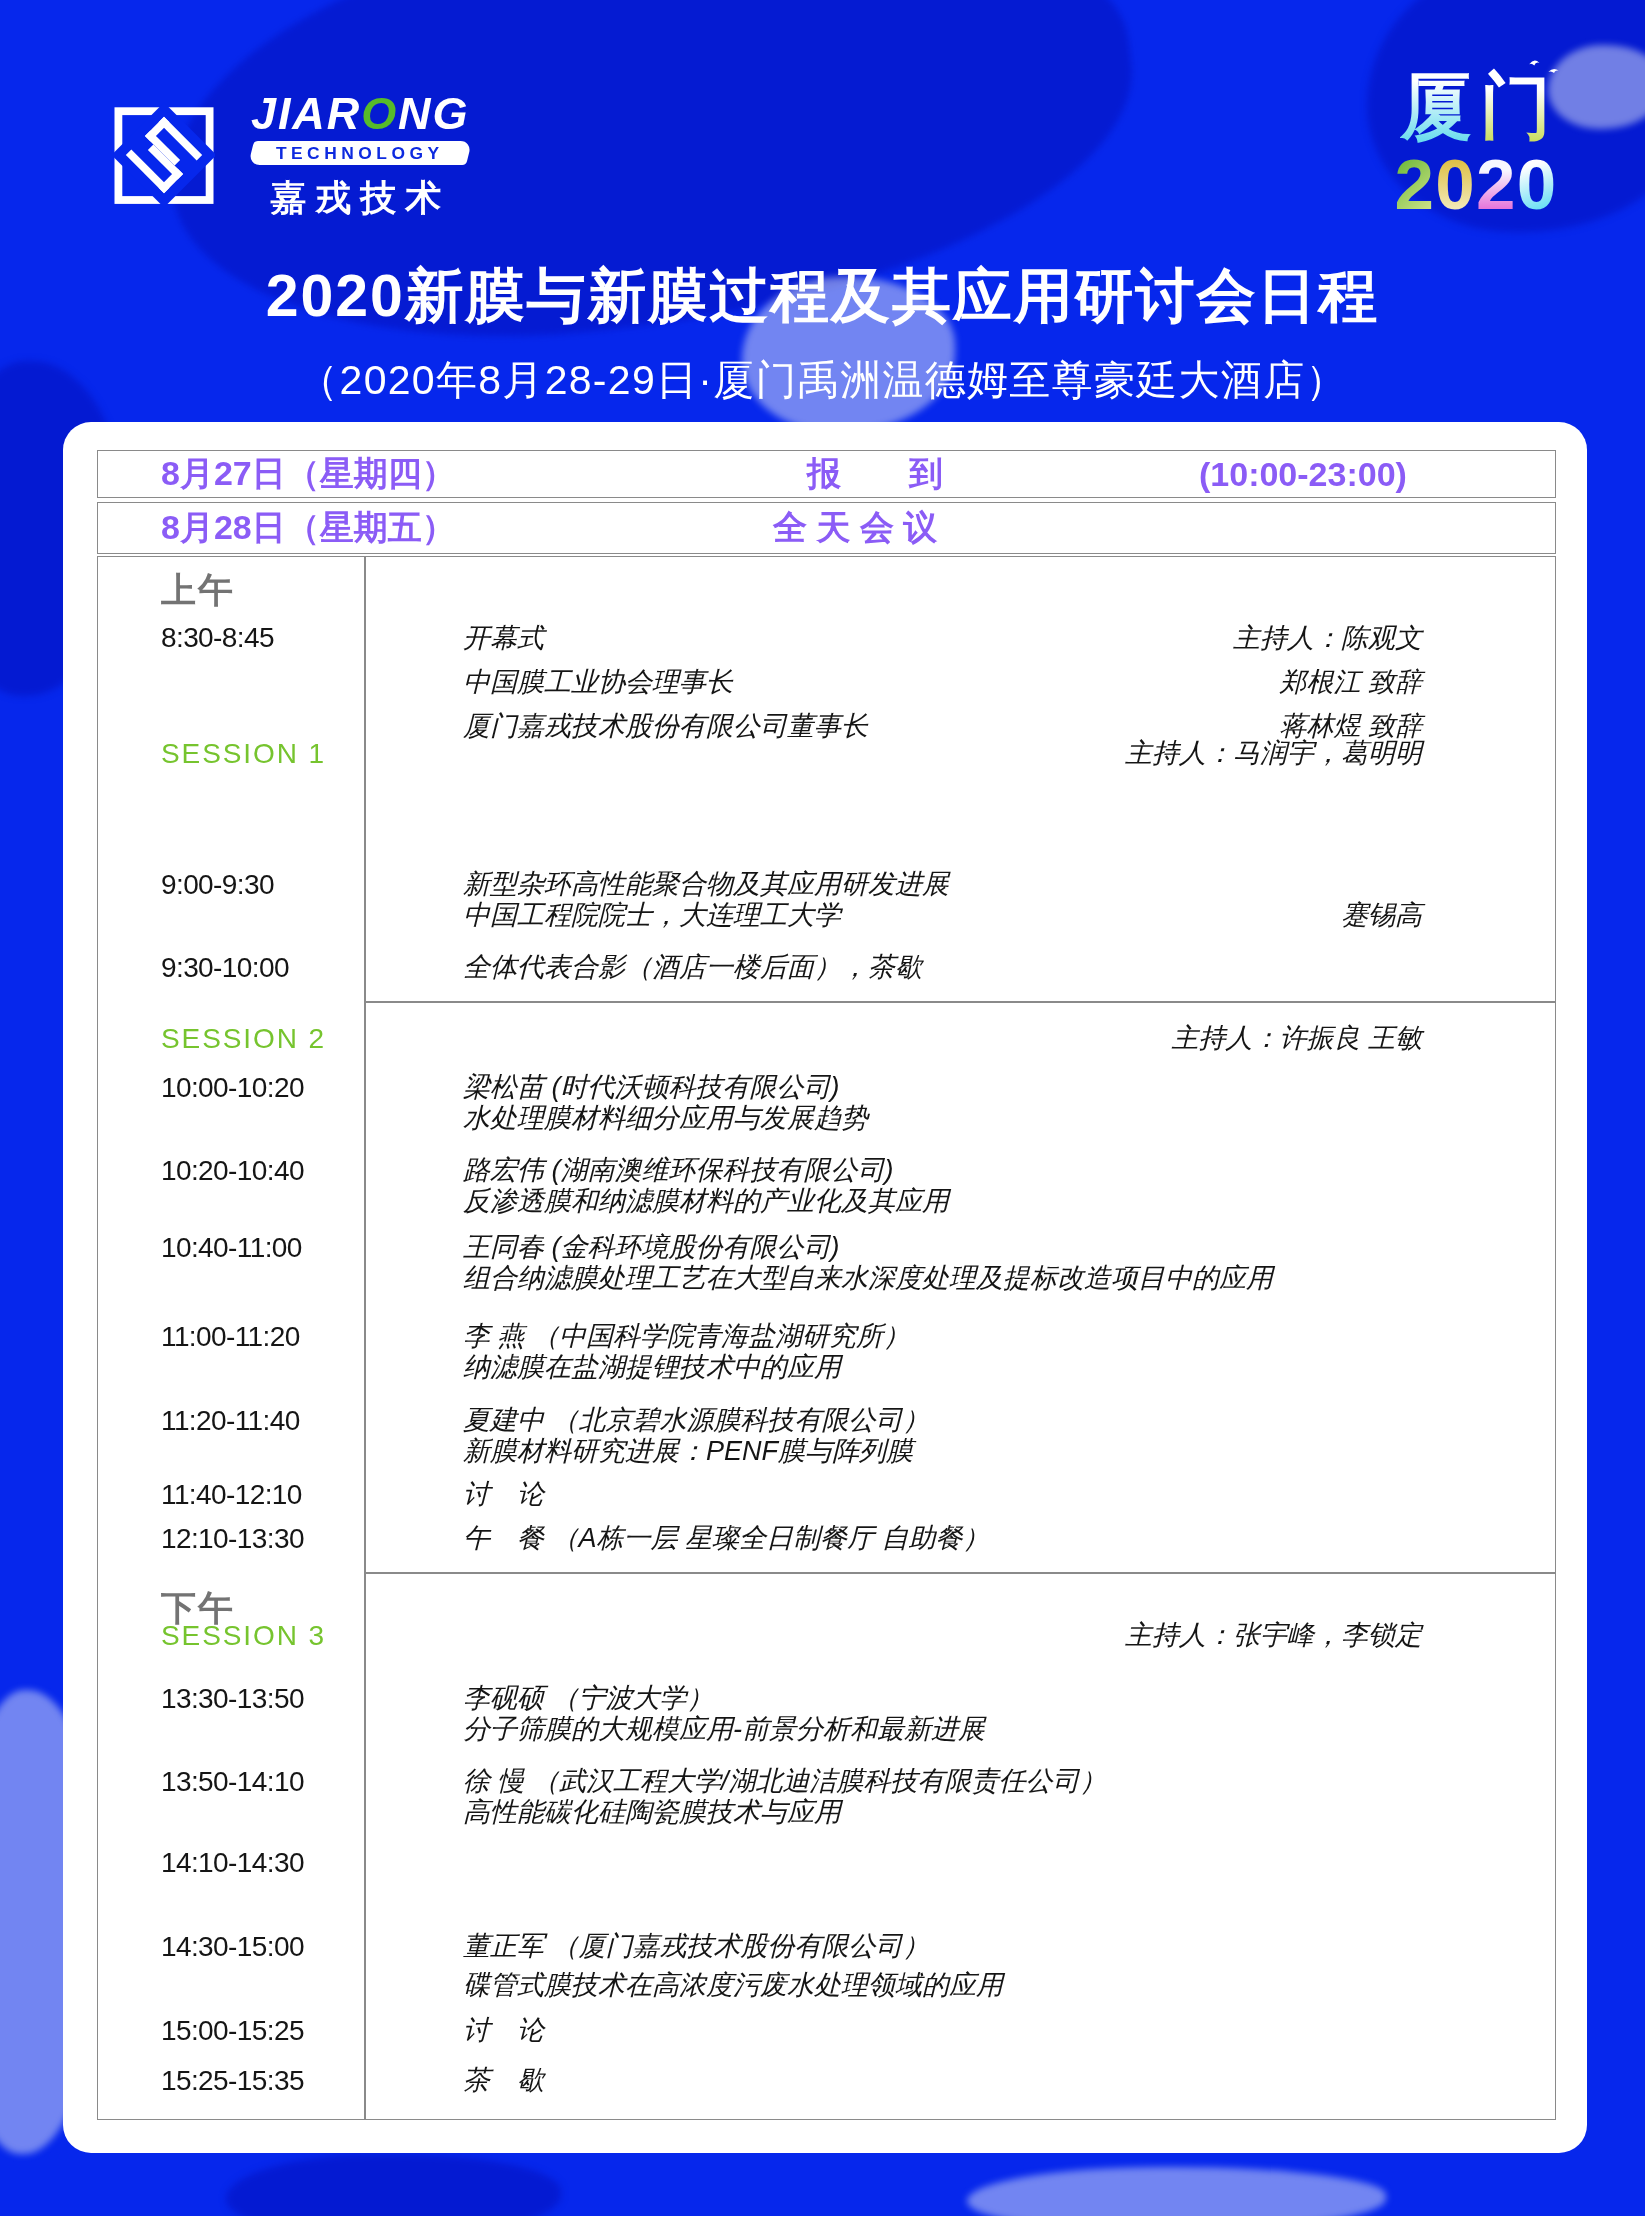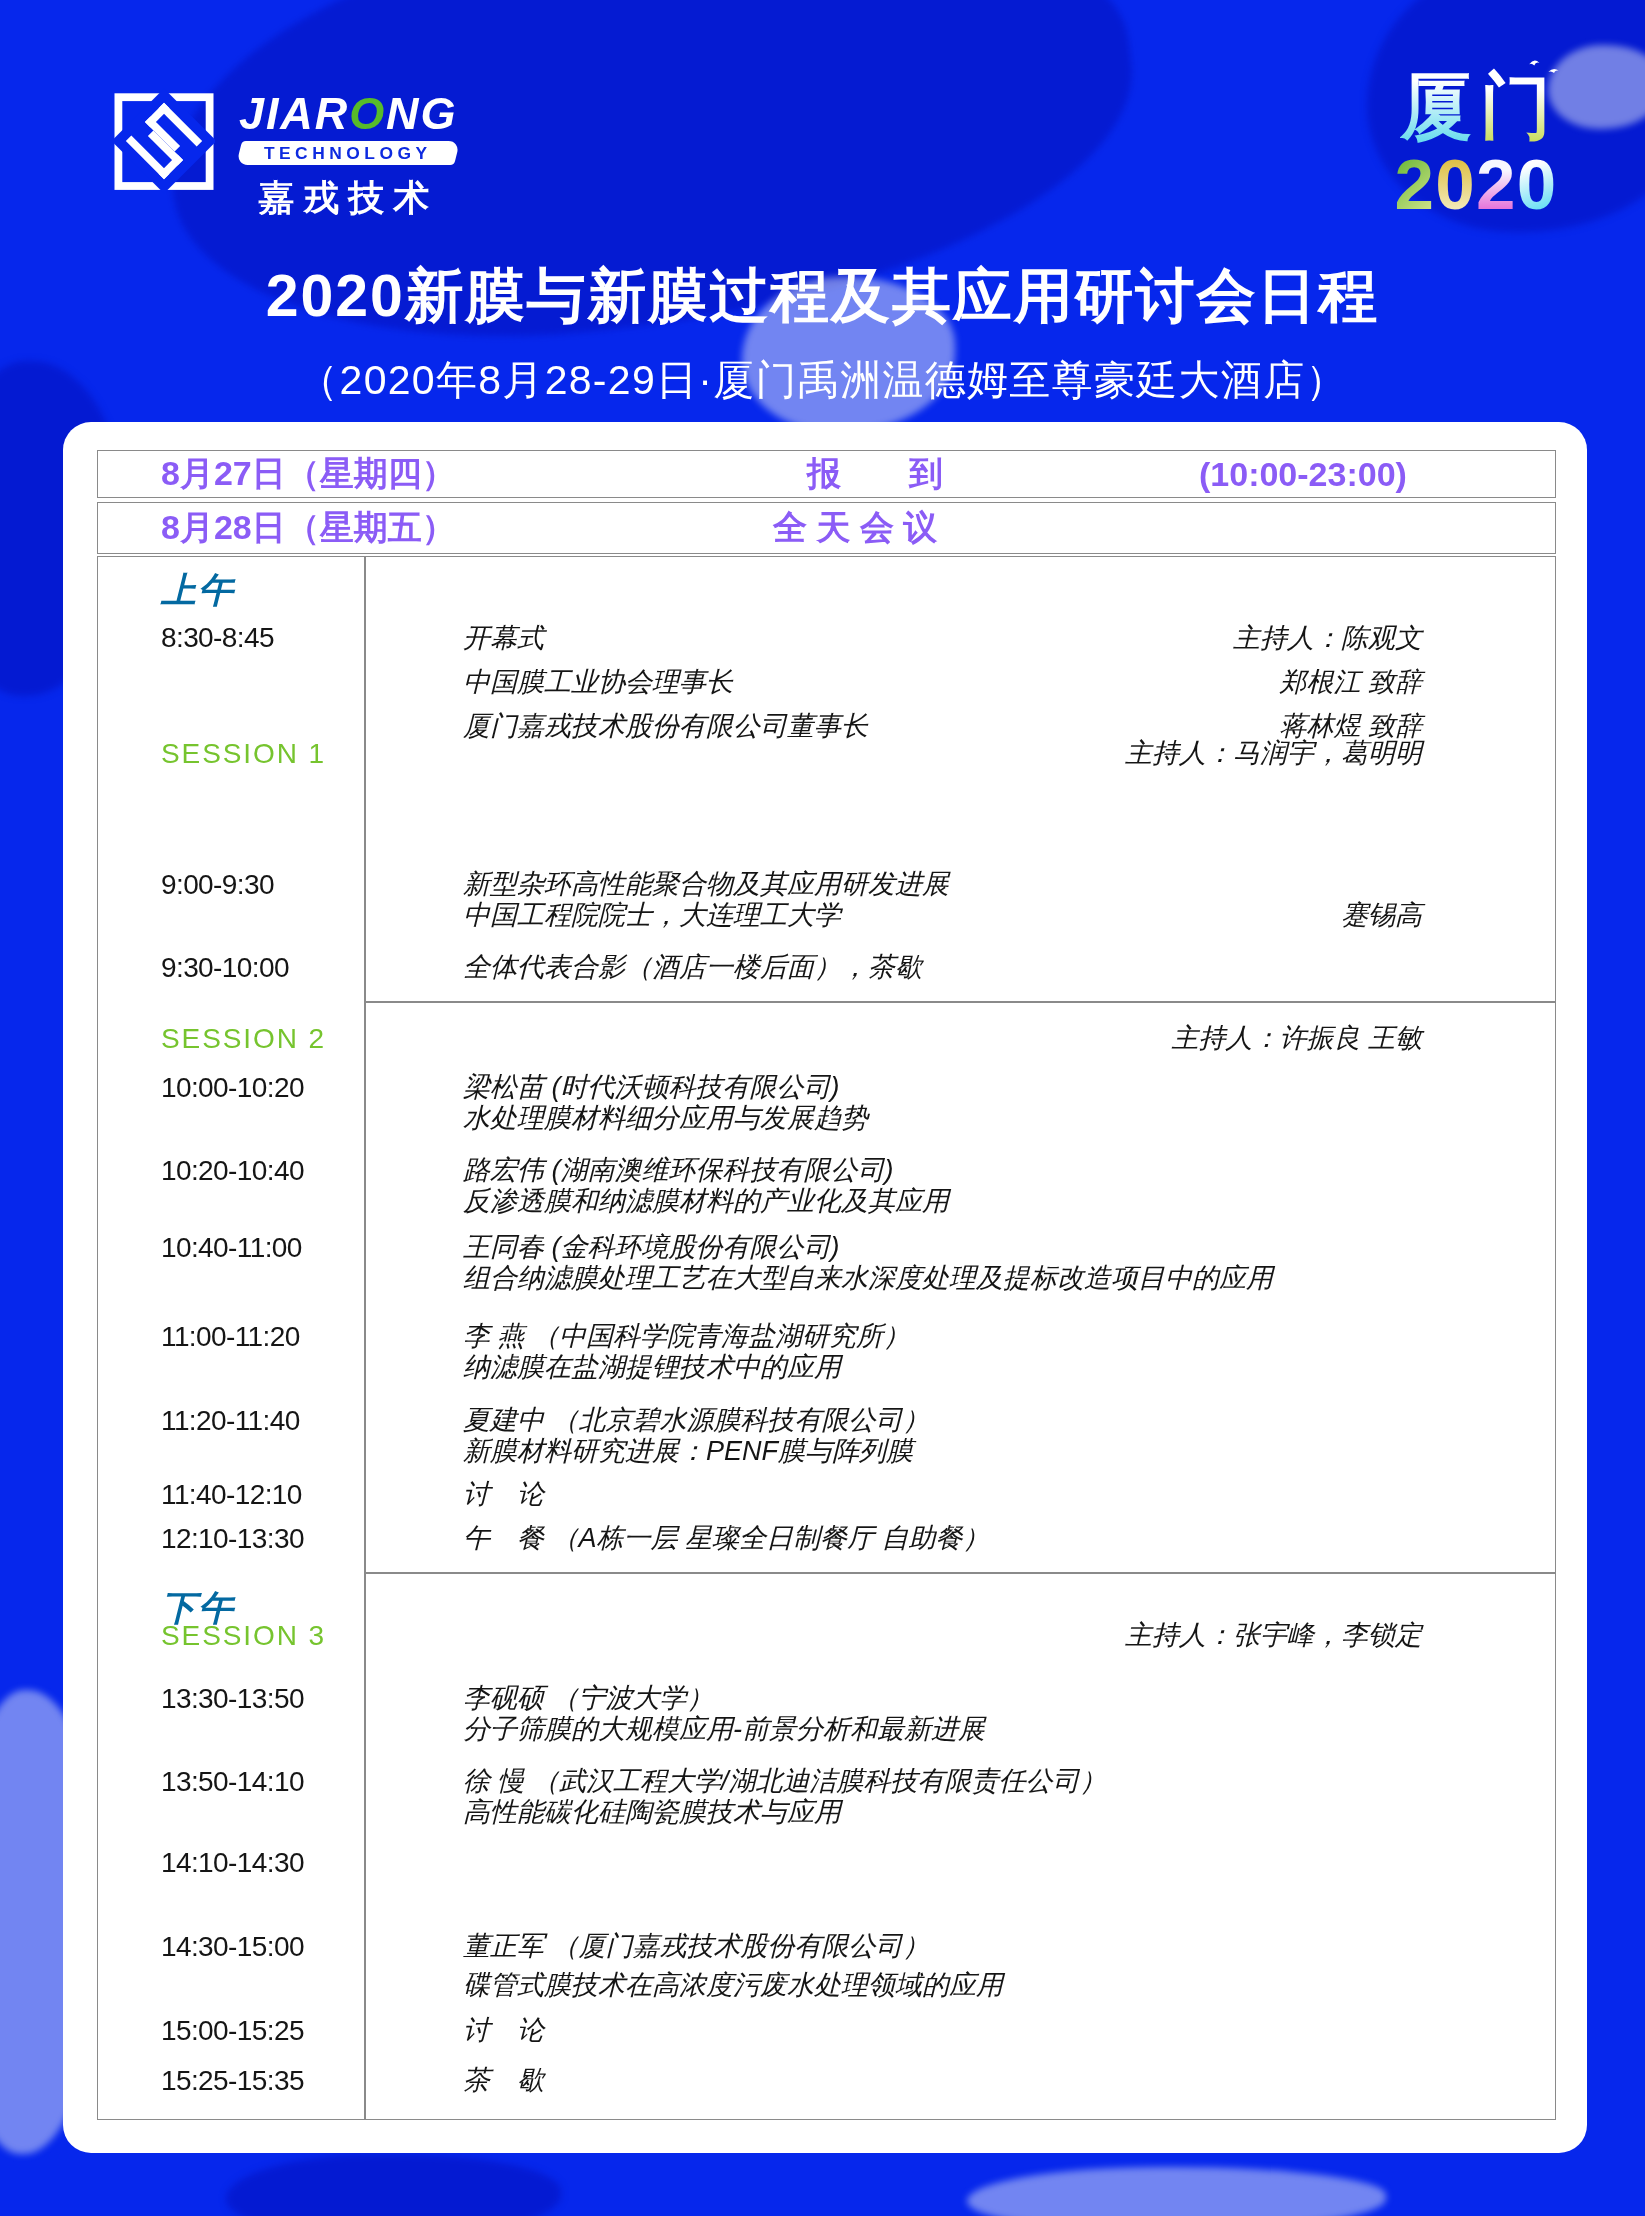--- a/index.html
+++ b/index.html
@@ -6,21 +6,21 @@
   body{
     width:1645px;height:2216px;position:relative;overflow:hidden;
     background:#0627ec;
     font-family:"Liberation Sans","DejaVu Sans",sans-serif;
   }
   
   .blob{position:absolute;filter:blur(3.9px);border-radius:48% 52% 55% 45%/55% 45% 52% 48%;z-index:0;}
   .blob.dark{background:rgba(4,16,190,.55);}
   .blob.light{background:rgba(222,228,248,.5);}
   
-  .brand{position:absolute;left:113px;top:86px;display:flex;gap:24px;z-index:2;align-items:flex-start;}
+  .brand{position:absolute;left:113px;top:86px;display:flex;gap:36px;z-index:2;align-items:center;}
   .brand-text{display:flex;flex-direction:column;}
   .wordmark{font-size:45px;font-weight:800;color:#fff;letter-spacing:1.9px;line-height:55px;font-style:italic;}
   .wordmark .green-o{color:#57bb2a;}
   .tech-pill{background:#fff;color:#0d2ae0;font-size:17.4px;font-weight:bold;letter-spacing:4.5px;
     padding:2.6px 17px;border-radius:3.9px 11.6px 3.9px 11.6px;transform:skewX(-14deg);align-self:stretch;
     text-align:center;line-height:19.3px;}
   .tech-pill>span{display:inline-block;transform:skewX(14deg);}
   .cn-name{color:#fff;font-size:36px;font-weight:600;letter-spacing:9px;margin-top:9px;text-align:center;}
   
   .badge{position:absolute;left:1392px;top:64px;width:168px;text-align:center;z-index:2;}
@@ -52,21 +52,21 @@
   .brow{position:absolute;left:0;width:100%;display:flex;align-items:flex-start;box-sizing:border-box;}
   .tcol{flex:0 0 266px;padding-left:63px;box-sizing:border-box;font-size:28px;color:#151515;
         line-height:31px;letter-spacing:-0.6px;white-space:nowrap;}
   .ccol{flex:1;padding-left:99px;padding-right:133px;box-sizing:border-box;min-width:0;font-style:italic;}
   .line{display:flex;align-items:baseline;height:31px;line-height:31px;font-size:27px;color:#151515;white-space:nowrap;}
   .spread .line{height:44px;line-height:44px;}
   .spread2 .line{height:39px;line-height:39px;}
   .lh70{height:45px;line-height:45px;}
   .rt{margin-left:auto;padding-left:26px;}
   .llabel{flex:0 0 158px;}
-  .period{font-size:35px;font-weight:bold;color:#0369a1;letter-spacing:1.9px;line-height:45px;font-style:italic;}
+  .period{font-size:35px;font-weight:bold;color:#737373;letter-spacing:1.9px;line-height:45px;}
   .session{font-size:28px;color:#76c42e;letter-spacing:1.9px;font-weight:500;line-height:45px;}
 </style>
 </head>
 <body>
 
 <div class="blob dark" style="left:168px;top:-77px;width:967px;height:400px;transform:rotate(-7deg);"></div>
 <div class="blob dark" style="left:1367px;top:-39px;width:335px;height:271px;"></div>
 <div class="blob light" style="left:742px;top:277px;width:213px;height:155px;"></div>
 <div class="blob light" style="left:1548px;top:45px;width:116px;height:84px;"></div>
 <div class="blob dark" style="left:-58px;top:361px;width:181px;height:335px;"></div>

